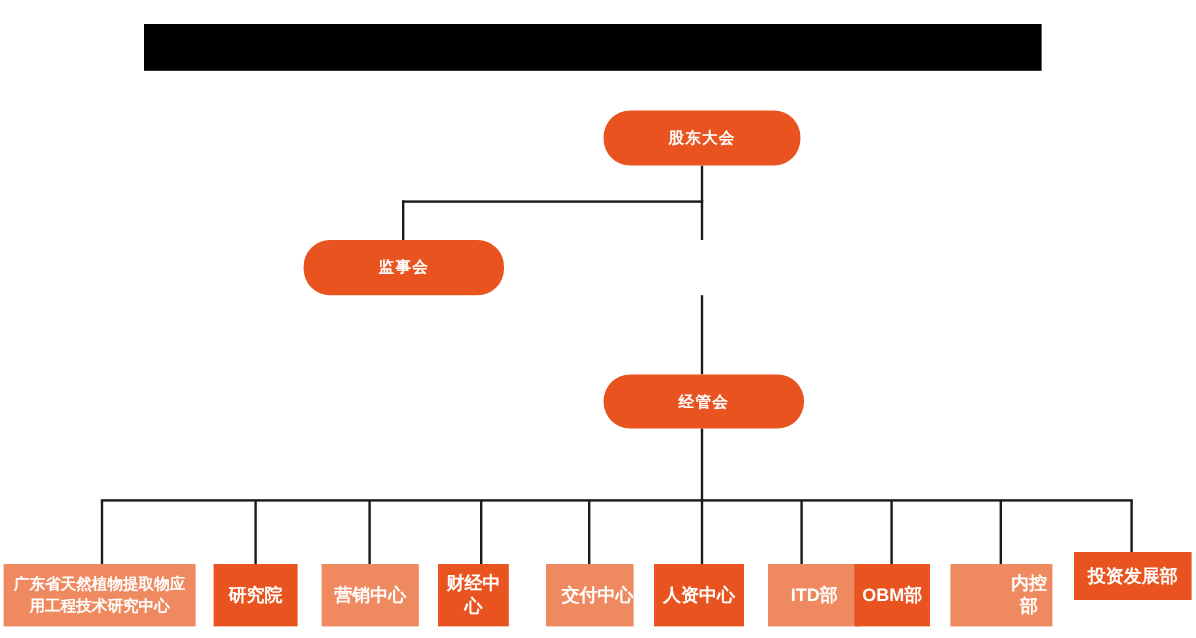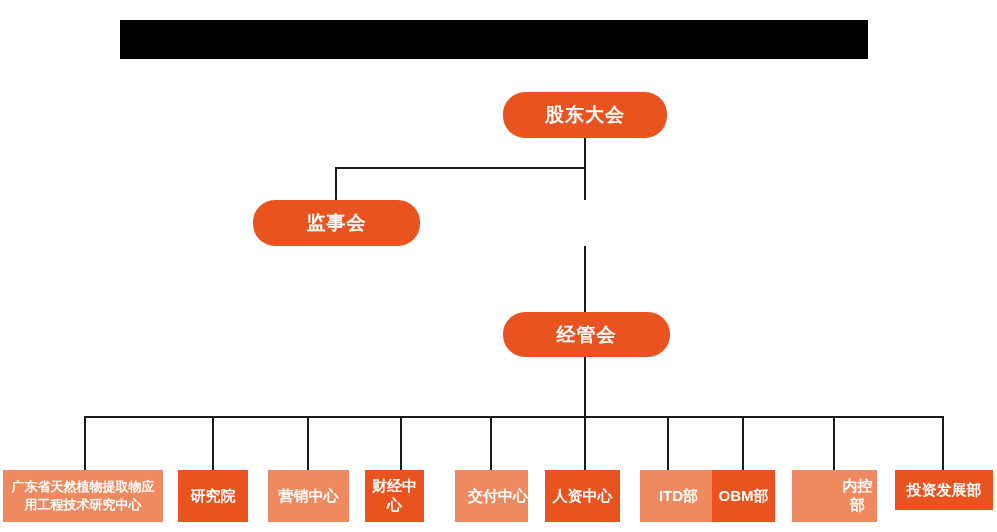--- a/index.html
+++ b/index.html
@@ -24,21 +24,21 @@
     display: flex;
     align-items: center;
     justify-content: center;
     color: #ffffff;
     font-weight: bold;
     text-align: center;
     box-sizing: border-box;
   }
   .node.dark  { background: #E9531F; }
   .node.light { background: #EF8A60; }
-  .lv-main { font-size: 19px; letter-spacing: 1px; border-radius: 22px; }
+  .lv-main { font-size: 13px; letter-spacing: 1px; border-radius: 22px; }
   .lv-dept { font-size: 15px; }
   .lv-dept.small { font-size: 13px; line-height: 1.4; padding: 18px 4px; }
   .line {
     position: absolute;
     background: #1A1A1A;
   }
 </style>
 </head>
 <body>
 
@@ -100,17 +100,17 @@
   </div>
   <div class="node light lv-dept" style="left:640px; top:470px; width:77px; height:52px;">
     <span>ITD部</span>
   </div>
   <div class="node dark lv-dept" style="left:712px; top:470px; width:63px; height:52px;">
     <span>OBM部</span>
   </div>
   <div class="node light lv-dept" style="left:792px; top:470px; width:85px; height:52px;padding-left:46px;">
     <span>内控部</span>
   </div>
-  <div class="node dark lv-dept" style="left:895px; top:470px; width:98px; height:40px;">
+  <div class="node dark lv-dept" style="left:895px; top:460px; width:98px; height:40px;">
     <span>投资发展部</span>
   </div>
 
 </div>
 
 </body></html>

